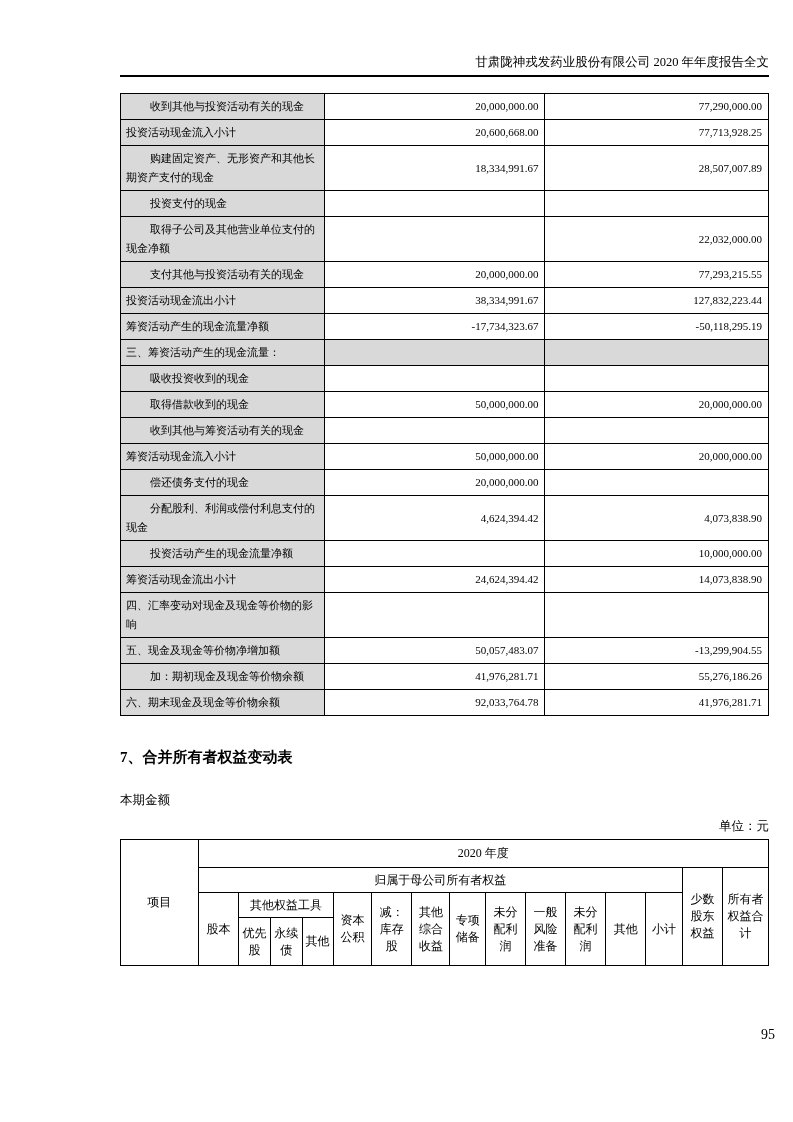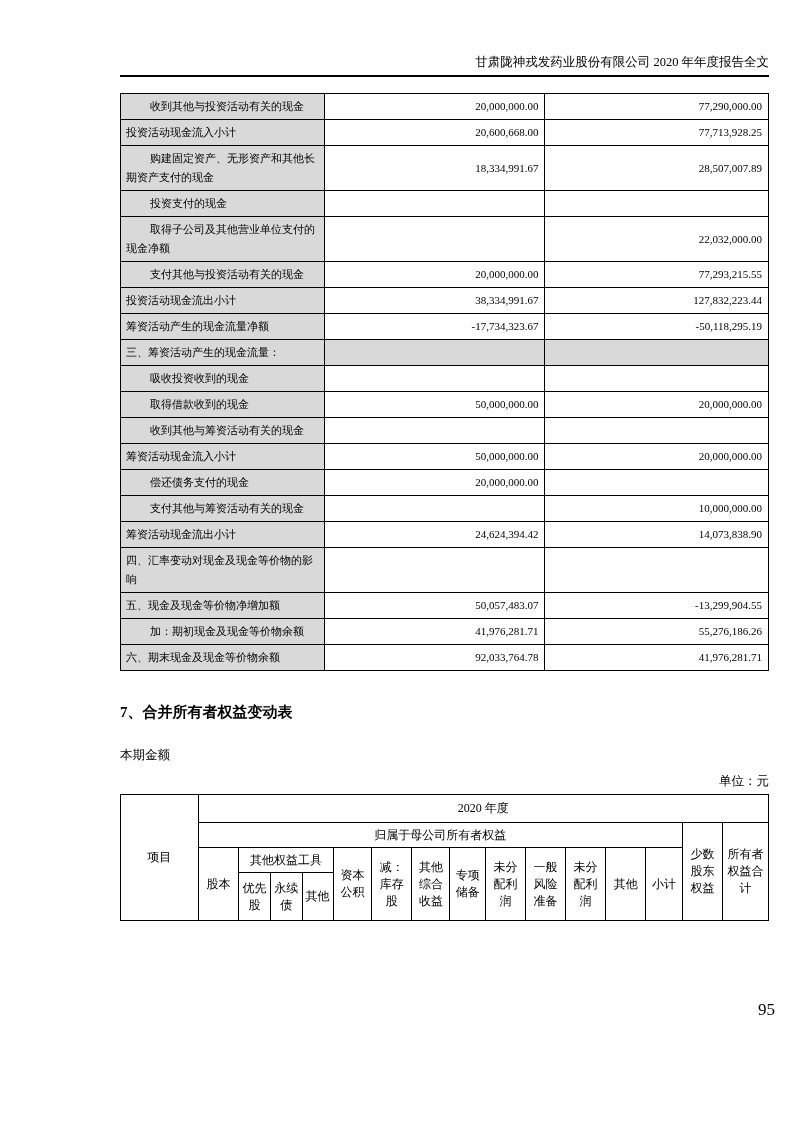--- a/index.html
+++ b/index.html
@@ -67,23 +67,23 @@
   table.eq-table td {
     border:1px solid #000;
     padding:1px 2px;
     line-height:17px;
     vertical-align:middle;
     overflow:hidden;
   }
 
   .page-number {
     position:absolute;
-    top:1000px;
+    top:1027px;
     right:66px;
-    font-size:17px;
+    font-size:14px;
   }
 </style>
 </head>
 <body>
 
 <div class="page">
   <div class="content">
 
     <div class="doc-header">
       <span>甘肃陇神戎发药业股份有限公司 2020 年年度报告全文</span>
@@ -160,21 +160,26 @@
           <td class="lbl">筹资活动现金流入小计</td>
           <td class="num">50,000,000.00</td>
           <td class="num">20,000,000.00</td>
         </tr>
         <tr class="ind">
           <td class="lbl">偿还债务支付的现金</td>
           <td class="num">20,000,000.00</td>
           <td class="num"></td>
         </tr>
         <tr class="ind">
-          <td class="lbl">支付其他与筹资活动有关的现金</td>
+          <td class="lbl">分配股利、利润或偿付利息支付的现金</td>
+          <td class="num">4,624,394.42</td>
+          <td class="num">4,073,838.90</td>
+        </tr>
+        <tr class="ind">
+          <td class="lbl">投资活动产生的现金流量净额</td>
           <td class="num"></td>
           <td class="num">10,000,000.00</td>
         </tr>
         <tr>
           <td class="lbl">筹资活动现金流出小计</td>
           <td class="num">24,624,394.42</td>
           <td class="num">14,073,838.90</td>
         </tr>
         <tr>
           <td class="lbl">四、汇率变动对现金及现金等价物的影响</td>

